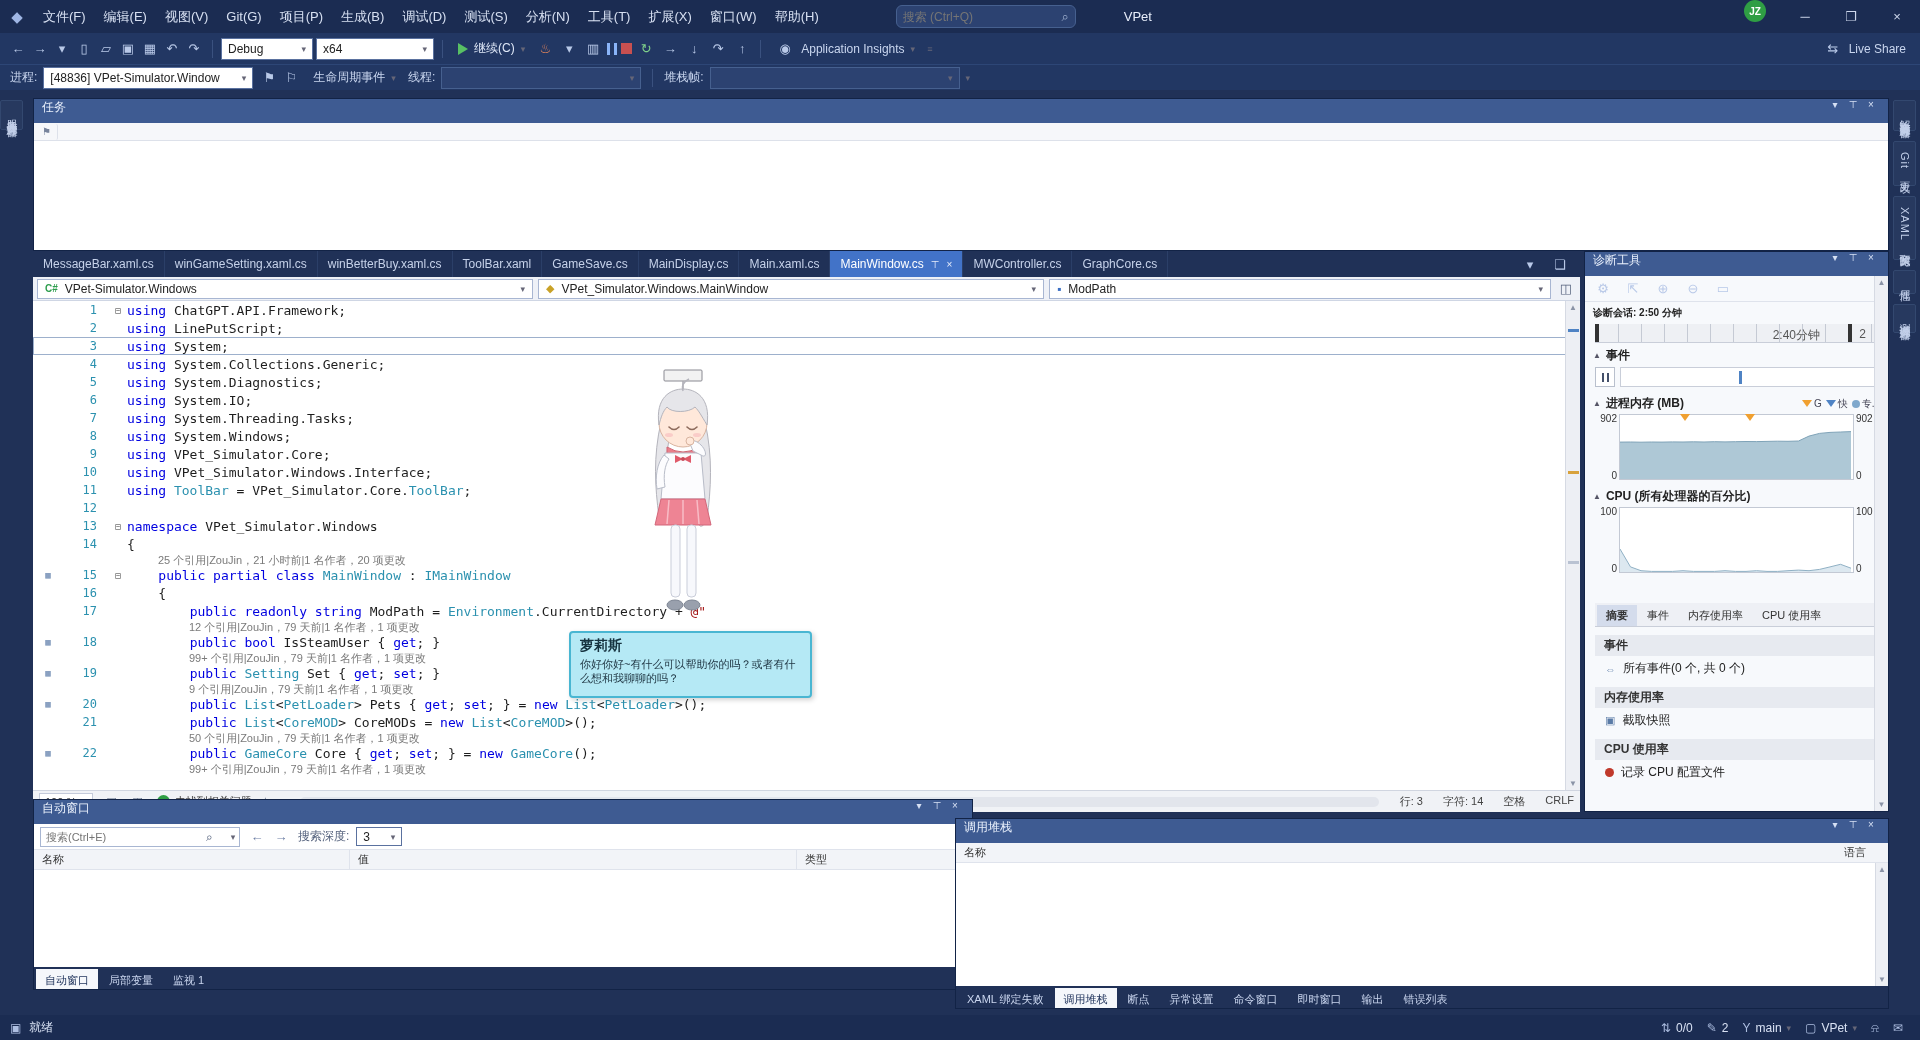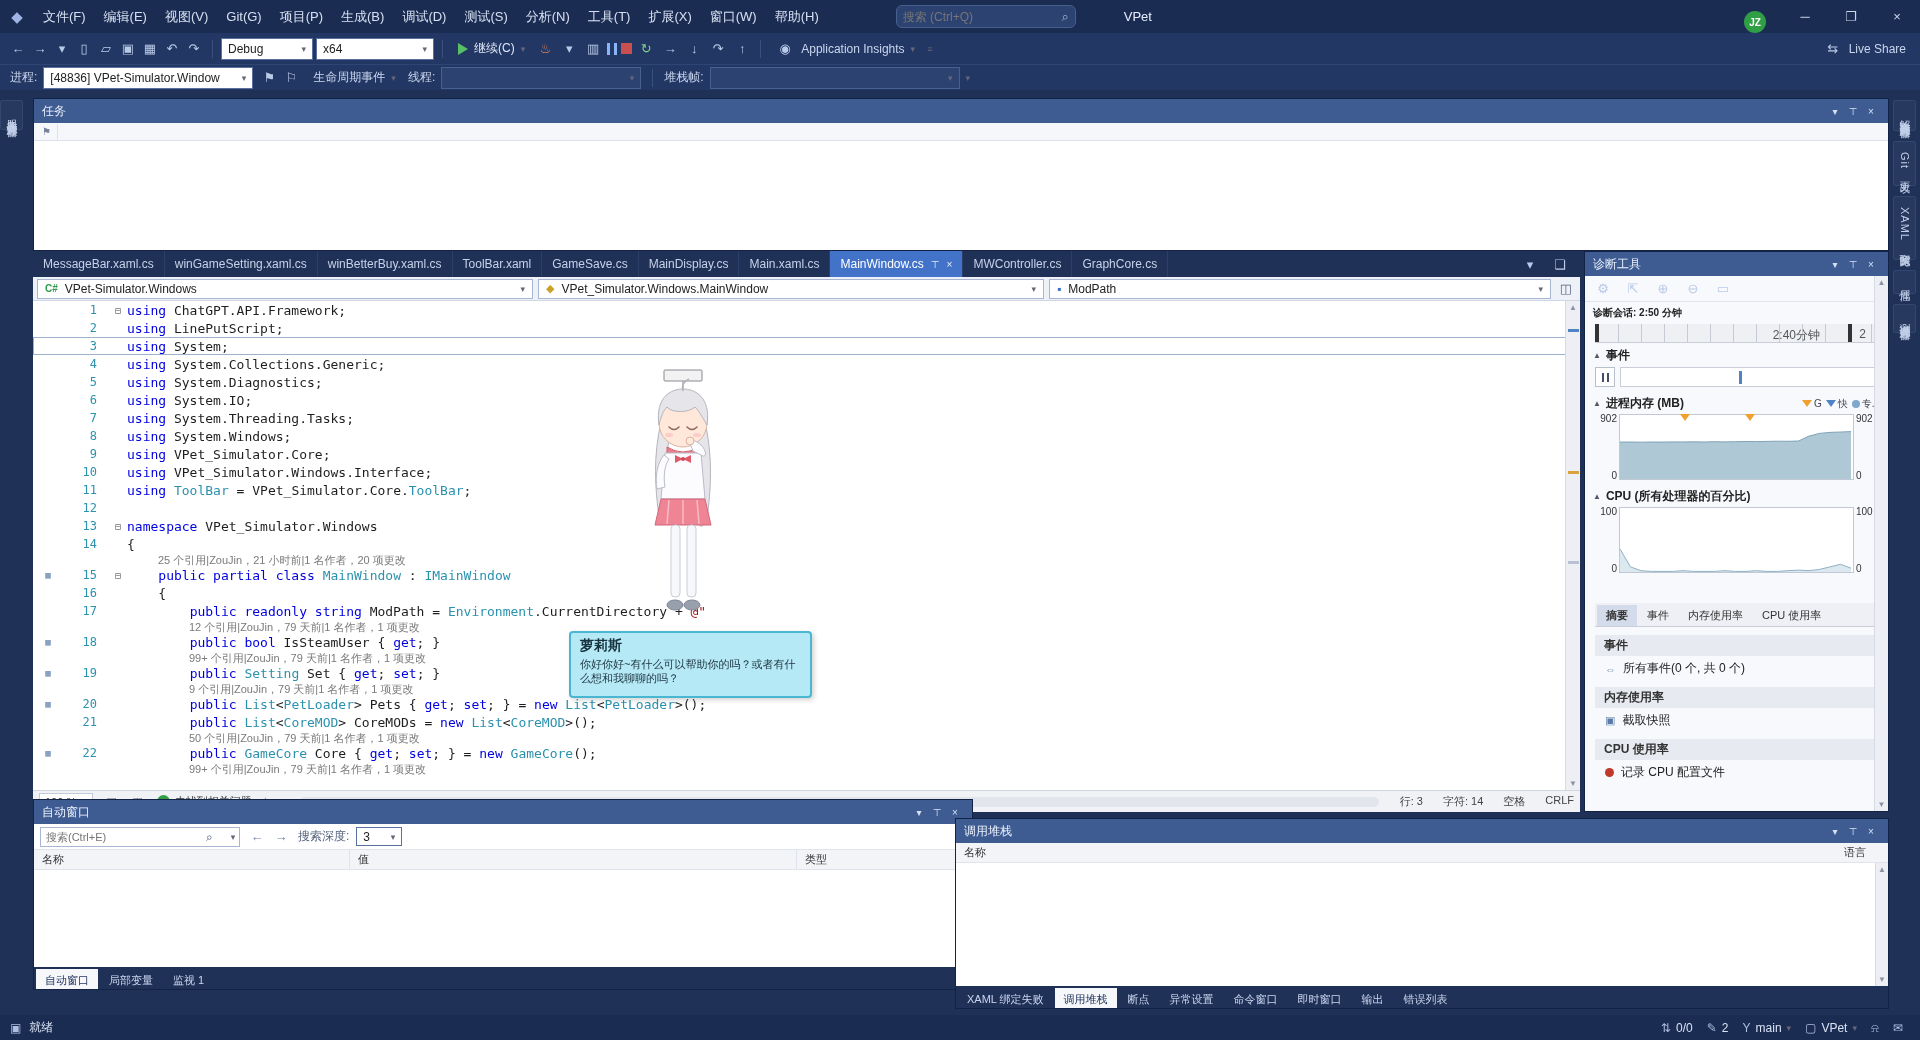--- a/index.html
+++ b/index.html
@@ -5,21 +5,21 @@
 *{box-sizing:border-box;margin:0;padding:0}
 html,body{width:1920px;height:1040px;overflow:hidden;font-family:"Liberation Sans",sans-serif;font-size:12px}
 #app{position:relative;width:1920px;height:1040px;background:#203157;overflow:hidden;color:#1e1e1e}
 
 #titlebar{position:absolute;left:0;top:0;width:1920px;height:33px;background:#1b2c52;display:flex;align-items:center;color:#d7e0f2;font-size:13px}
 #vs-logo{width:34px;text-align:center;color:#9fb6e4;font-size:15px}
 .menu-item{padding:0 9px;line-height:33px;cursor:default;white-space:nowrap}
 #title-search{margin-left:68px;width:180px;height:23px;background:#2c4271;border:1px solid #46608f;border-radius:6px;display:flex;align-items:center;padding:0 6px;color:#9fb0cf}
 #title-search input{flex:1;background:transparent;border:0;outline:0;color:#c7d4ee;font-size:12px;font-family:inherit}
 #win-title{margin-left:48px;color:#e8eefb}
-#title-right{margin-left:auto;display:flex;align-items:flex-end;height:100%}
+#title-right{margin-left:auto;display:flex;align-items:flex-start;height:100%}
 #avatar{width:22px;height:22px;border-radius:50%;background:#2f9e44;color:#fff;font-size:10px;font-weight:bold;display:flex;align-items:center;justify-content:center;margin-right:16px}
 .win-btn{width:46px;height:33px;display:flex;align-items:center;justify-content:center;font-size:13px;color:#cdd7ec}
 
 #toolbar{position:absolute;left:0;top:33px;width:1920px;height:31px;background:#223763;display:flex;align-items:center;padding:0 8px;color:#c9d6ef;gap:3px}
 #debugbar{position:absolute;left:0;top:64px;width:1920px;height:26px;background:#223763;border-top:1px solid #2d4676;display:flex;align-items:center;padding:0 10px;color:#c9d6ef;gap:6px}
 .ic{min-width:20px;height:22px;display:inline-flex;align-items:center;justify-content:center;font-size:13px;color:#b9c9e8;border-radius:2px}
 .tsep{width:1px;height:18px;background:#3a517f;margin:0 5px}
 .combo{height:22px;background:#fff;color:#222;border:1px solid #5a719f;display:inline-flex;align-items:center;font-size:12px;padding:0 6px;gap:8px;white-space:nowrap}
 .combo .arr,.arr{color:#667;font-size:9px}
 .combo.dark{background:#2c4271;color:#c7d4ee;border-color:#46608f}
@@ -30,21 +30,21 @@
 .hotreload{color:#e8865a}
 .restart{color:#7fd08a}
 .flatbtn{display:inline-flex;align-items:center;gap:6px;padding:0 6px;height:22px;color:#c9d6ef;white-space:nowrap}
 .dim{color:#6d7fa5}
 
 #left-strip{position:absolute;left:0;top:90px;width:33px;bottom:25px}
 #right-strip{position:absolute;right:0;top:90px;width:31px;bottom:25px;display:flex;flex-direction:column;align-items:center}
 .vtab{writing-mode:vertical-rl;font-size:11px;color:#c3d0ea;padding:10px 3px;margin-top:10px;letter-spacing:1px;background:#27395f;border:1px solid #33486f;border-radius:2px;white-space:nowrap}
 
 .panel{position:absolute;background:#fff;border:1px solid #122346;display:flex;flex-direction:column}
-.phead{height:24px;background:#3e5b92;color:#e9f0fc;font-size:12px;display:flex;align-items:center;padding:8px 8px;flex:none}
+.phead{height:24px;background:#3e5b92;color:#e9f0fc;font-size:12px;display:flex;padding:0 8px;flex:none}
 .phead .sp{flex:1}
 .wc-btn{width:18px;text-align:center;font-size:10px;color:#d7e1f4}
 
 #task-panel{left:33px;top:98px;width:1856px;height:153px}
 #task-colhead{height:18px;background:#f6f7fa;border-bottom:1px solid #dde1ea;display:flex;align-items:center;padding-left:2px}
 #task-colhead .ic{height:16px;font-size:10px;color:#77839c;border-right:1px solid #dde1ea;width:22px}
 #task-body{flex:1;background:#fff}
 
 #doc-tabs{position:absolute;left:33px;top:251px;width:1547px;height:26px;display:flex;align-items:stretch;background:#203157;font-size:12px}
 .dtab{display:flex;align-items:center;padding:0 10px;color:#c6d2ea;gap:7px;white-space:nowrap;border-right:1px solid #2b3f68}

